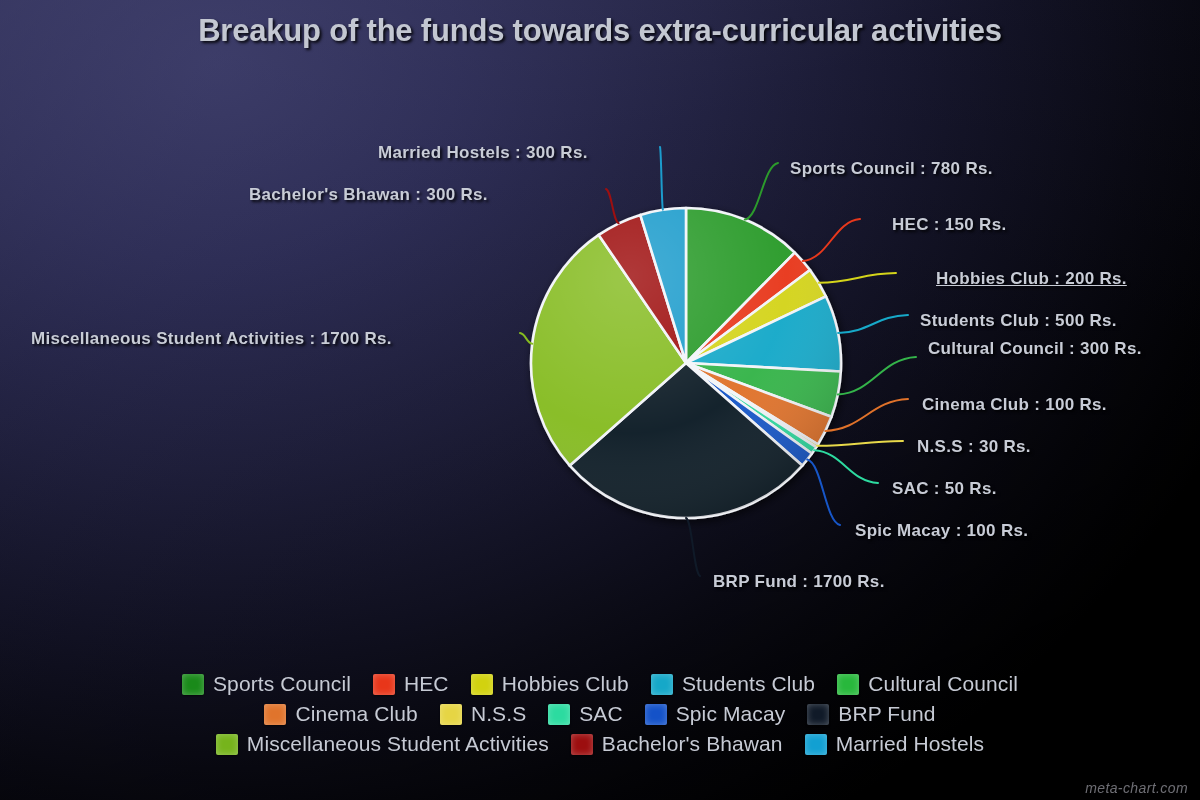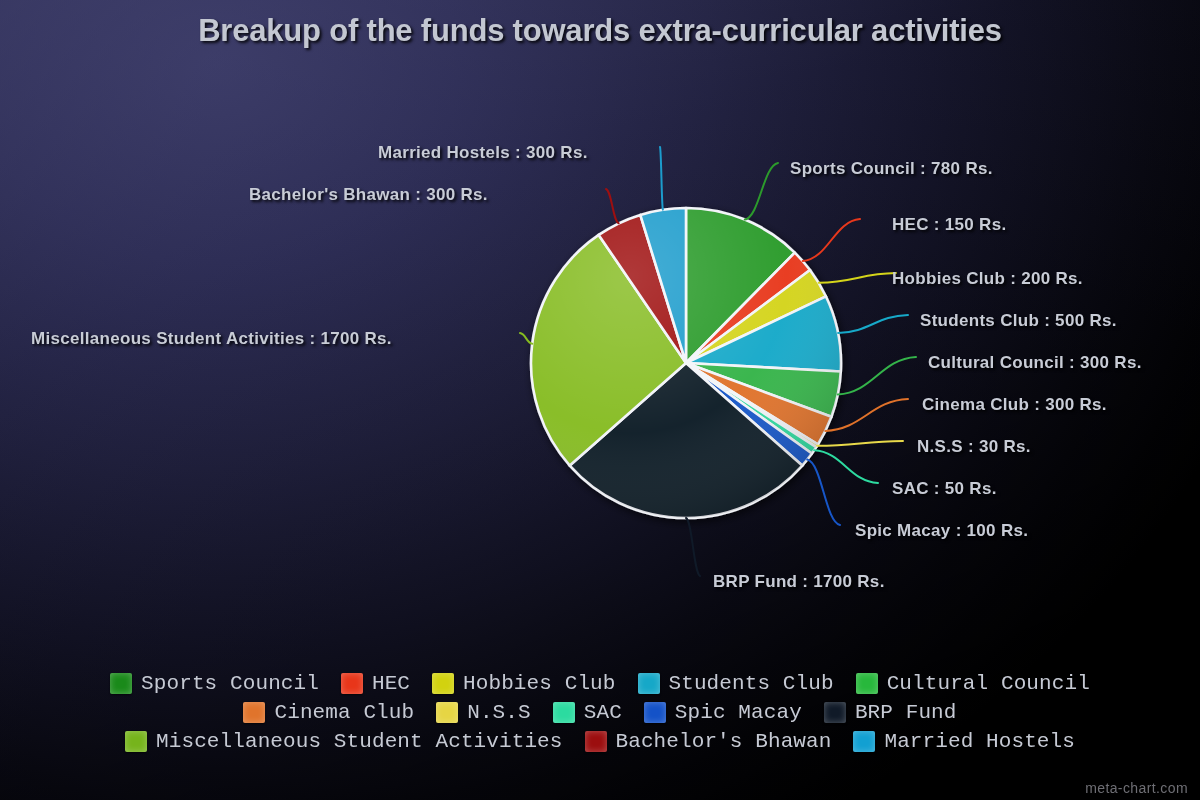--- a/index.html
+++ b/index.html
@@ -53,21 +53,20 @@
   }
   #legend {
     position: absolute;
     left: 0;
     top: 672px;
     width: 1200px;
     display: flex;
     flex-direction: column;
     align-items: center;
     gap: 6px;
-    font-family: Liberation Mono, monospace;
   }
   .legend-row {
     display: flex;
     flex-direction: row;
     align-items: center;
     justify-content: center;
     gap: 22px;
   }
   .legend-item {
     display: flex;
@@ -88,20 +87,21 @@
     white-space: nowrap;
     letter-spacing: 0.1px;
   }
   #watermark {
     position: absolute;
     right: 12px;
     bottom: 4px;
     font-size: 14px;
     color: #6e6e74;
     letter-spacing: 0.4px;
+    font-style: italic;
   }
 </style>
 </head>
 <body>
 
 <div id="canvas">
   <div id="bg-vignette"></div>
 
   <div id="title">Breakup of the funds towards extra-curricular activities</div>
 
@@ -149,24 +149,24 @@
         <path d="M 662.9 209.7 C 661.6 206.6, 661.3 150.1, 660 147" stroke="#1c9ccc"></path>
       </g>
   </svg>
 
   <div class="callout" style="left:378px; top:143px;">Married Hostels : 300 Rs.</div>
   <div class="callout" style="left:249px; top:185px;">Bachelor's Bhawan : 300 Rs.</div>
   <div class="callout" style="left:31px;  top:329px;">Miscellaneous Student Activities : 1700 Rs.</div>
 
   <div class="callout" style="left:790px; top:159px;">Sports Council : 780 Rs.</div>
   <div class="callout" style="left:892px; top:215px;">HEC : 150 Rs.</div>
-  <div class="callout" style="left:892px; top:269px;">Hobbies Club : 200 Rs.</div>
+  <div class="callout" style="left:936px; top:269px;text-decoration:underline;">Hobbies Club : 200 Rs.</div>
   <div class="callout" style="left:920px; top:311px;">Students Club : 500 Rs.</div>
-  <div class="callout" style="left:928px; top:353px;">Cultural Council : 300 Rs.</div>
-  <div class="callout" style="left:922px; top:395px;">Cinema Club : 300 Rs.</div>
+  <div class="callout" style="left:928px; top:339px;">Cultural Council : 300 Rs.</div>
+  <div class="callout" style="left:922px; top:395px;">Cinema Club : 100 Rs.</div>
   <div class="callout" style="left:917px; top:437px;">N.S.S : 30 Rs.</div>
   <div class="callout" style="left:892px; top:479px;">SAC : 50 Rs.</div>
   <div class="callout" style="left:855px; top:521px;">Spic Macay : 100 Rs.</div>
   <div class="callout" style="left:713px; top:572px;">BRP Fund : 1700 Rs.</div>
 
   <div id="legend">
       <div class="legend-row">
         <div class="legend-item">
           <span class="legend-swatch" style="background: rgb(26, 138, 26);"></span>
           <span class="legend-label">Sports Council</span>

